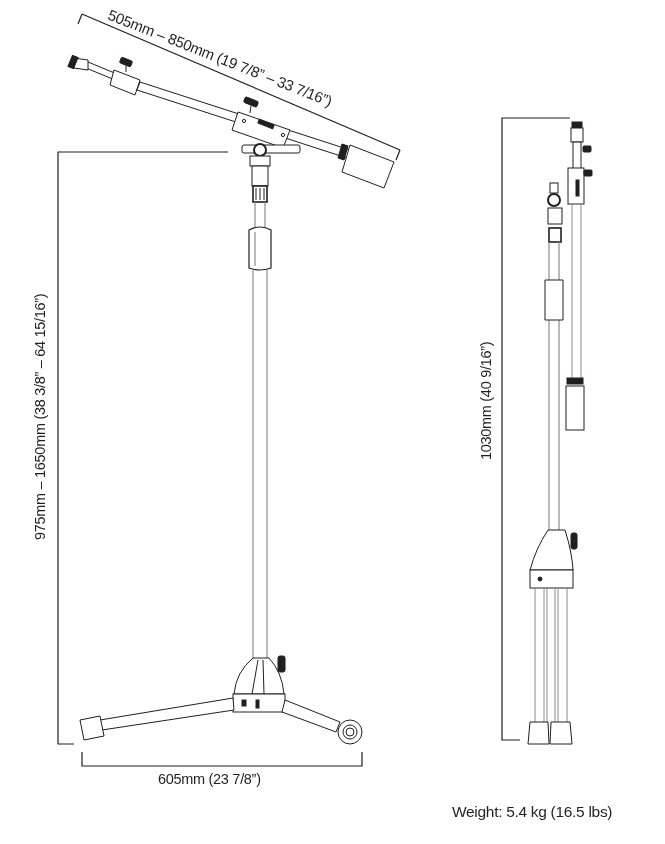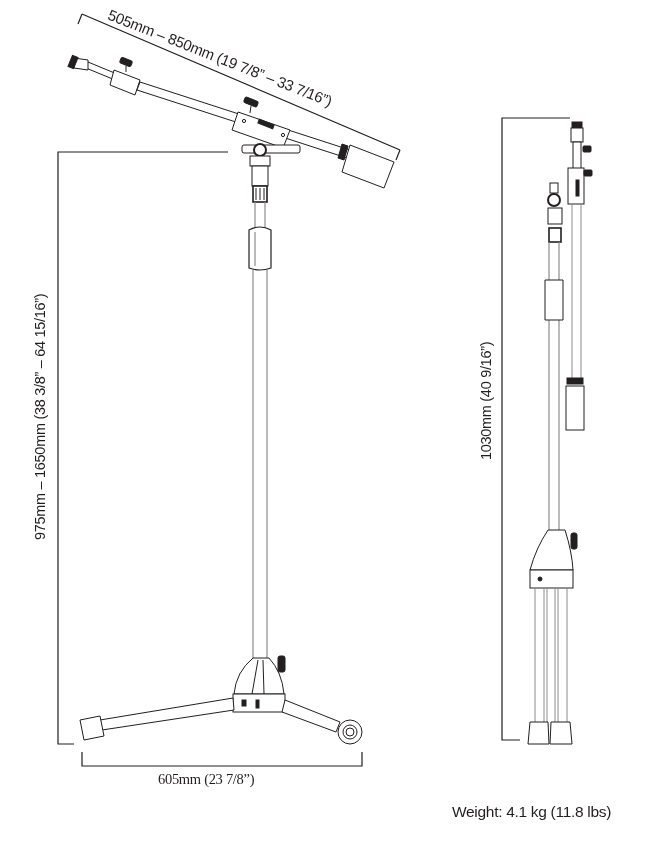--- a/index.html
+++ b/index.html
@@ -138,17 +138,17 @@
       <path d="M530,722 L548,722 L549,744 L528,744 Z" fill="#fff"></path>
       <path d="M551,722 L570,722 L572,744 L550,744 Z" fill="#fff"></path>
     </g>
   </g>
 </svg>
 
 <div class="lbl" style="left:112px; top:6px; transform: rotate(21.5deg); font-size:15px;">505mm – 850mm (19 7/8” – 33 7/16”)</div>
 
 <div class="lbl" style="left:32px; top:540px; transform: rotate(-90deg);">975mm – 1650mm (38 3/8” – 64 15/16”)</div>
 
-<div class="lbl" style="left:158px; top:771px;font-family:Liberation Serif, serif;">605mm (23 7/8”)</div>
+<div class="lbl" style="left:158px; top:771px;">605mm (23 7/8”)</div>
 
 <div class="lbl" style="left:478px; top:460px; transform: rotate(-90deg);">1030mm (40 9/16”)</div>
 
-<div class="lbl" style="left:452px; top:803px; font-size:15.5px;">Weight: 4.1 kg (11.8 lbs)</div>
+<div class="lbl" style="left:452px; top:803px; font-size:15.5px;">Weight: 5.4 kg (16.5 lbs)</div>
 
 </body></html>

